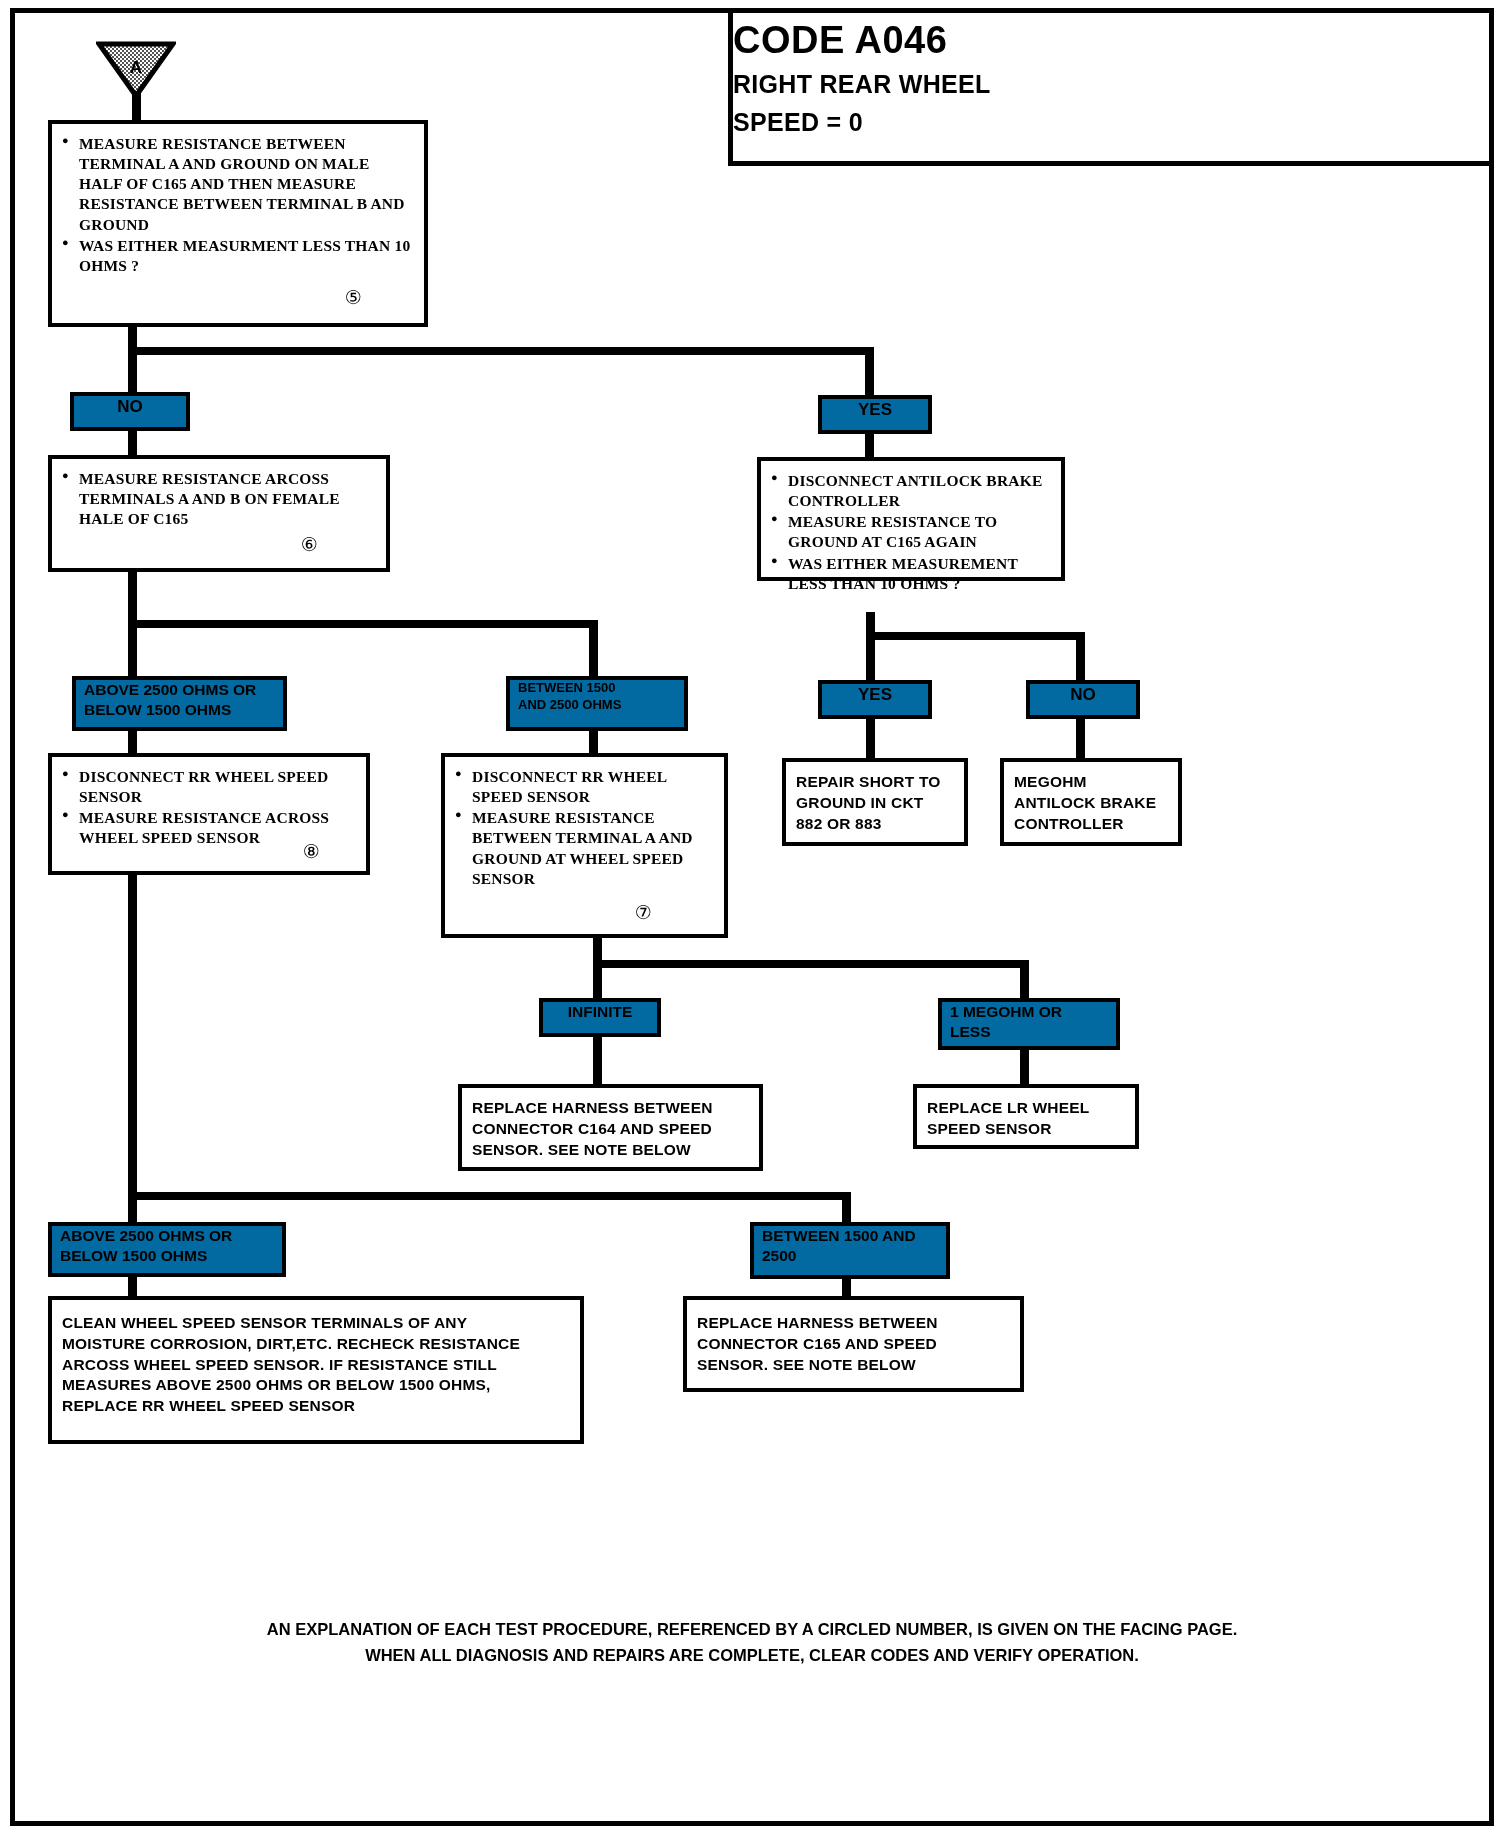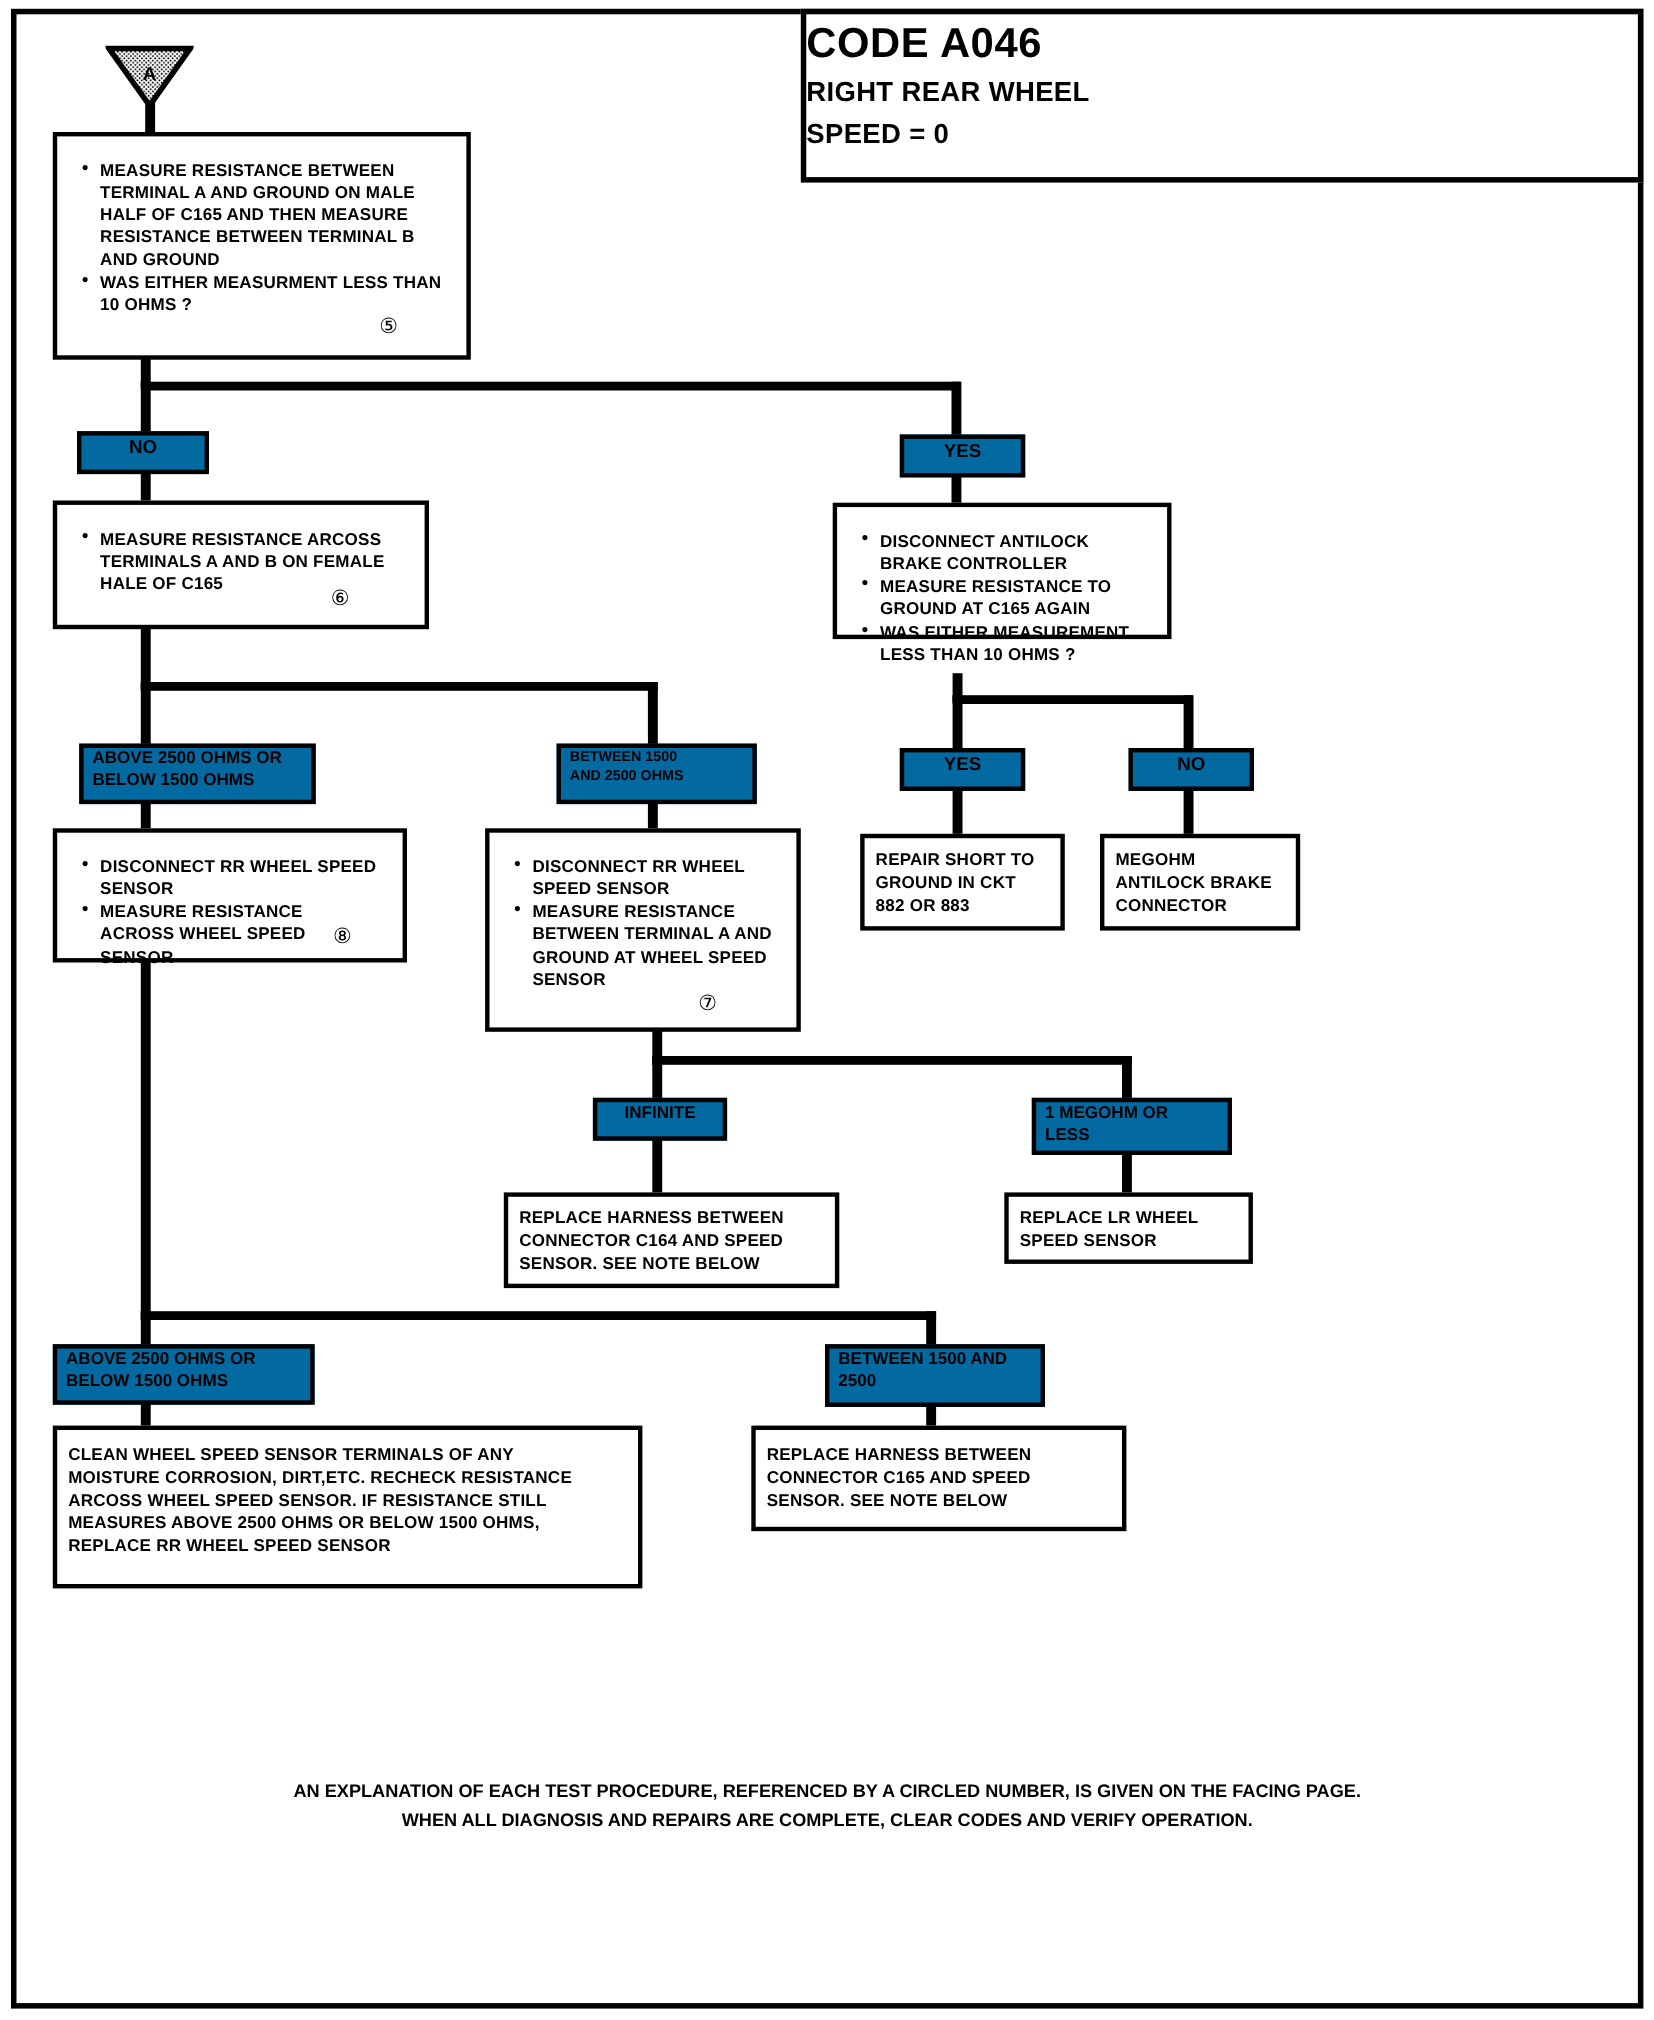--- a/index.html
+++ b/index.html
@@ -36,22 +36,23 @@
     color: #000;
     font-weight: bold;
     letter-spacing: 0.2px;
   }
   .box .inner {
     padding: 10px 10px 6px 10px;
   }
   
   ul.blist {
     list-style: none;
-    margin: 12px;
+    margin: 0;
     padding: 0;
+    font-family: Liberation Serif, serif;
   }
   ul.blist li {
     position: relative;
     padding-left: 17px;
     line-height: 1.30;
     margin-bottom: 1px;
   }
   ul.blist li:before {
     content: "\25CF";
     position: absolute;
@@ -281,21 +282,21 @@
       <div>REPAIR SHORT TO</div>
       <div>GROUND IN CKT</div>
       <div>882 OR 883</div>
     </div>
   </div>
 
   <div class="box" style="left:1000px; top:758px; width:182px; height:88px; font-size:15.5px;">
     <div class="inner plain-lines">
       <div>MEGOHM</div>
       <div>ANTILOCK BRAKE</div>
-      <div>CONNECTOR</div>
+      <div>CONTROLLER</div>
     </div>
   </div>
 
   <div class="vline" style="left:128px; top:873px; width:9px; height:327px;"></div>
 
   <div class="vline" style="left:593px; top:936px; width:9px; height:32px;"></div>
   <div class="hline" style="left:593px; top:960px; width:436px; height:8px;"></div>
   <div class="vline" style="left:593px; top:960px; width:9px; height:40px;"></div>
   <div class="vline" style="left:1020px; top:960px; width:9px; height:40px;"></div>
 

